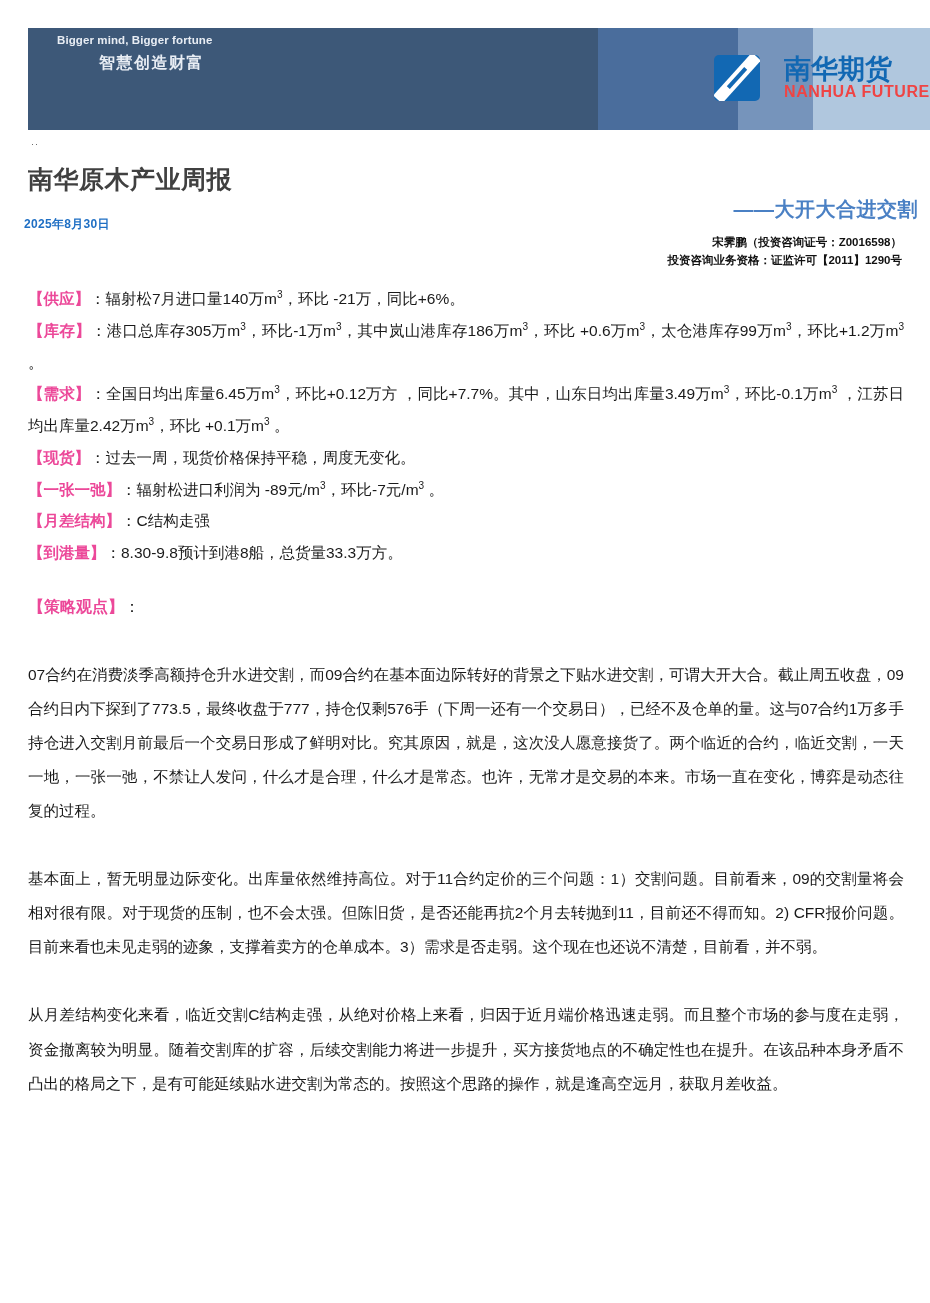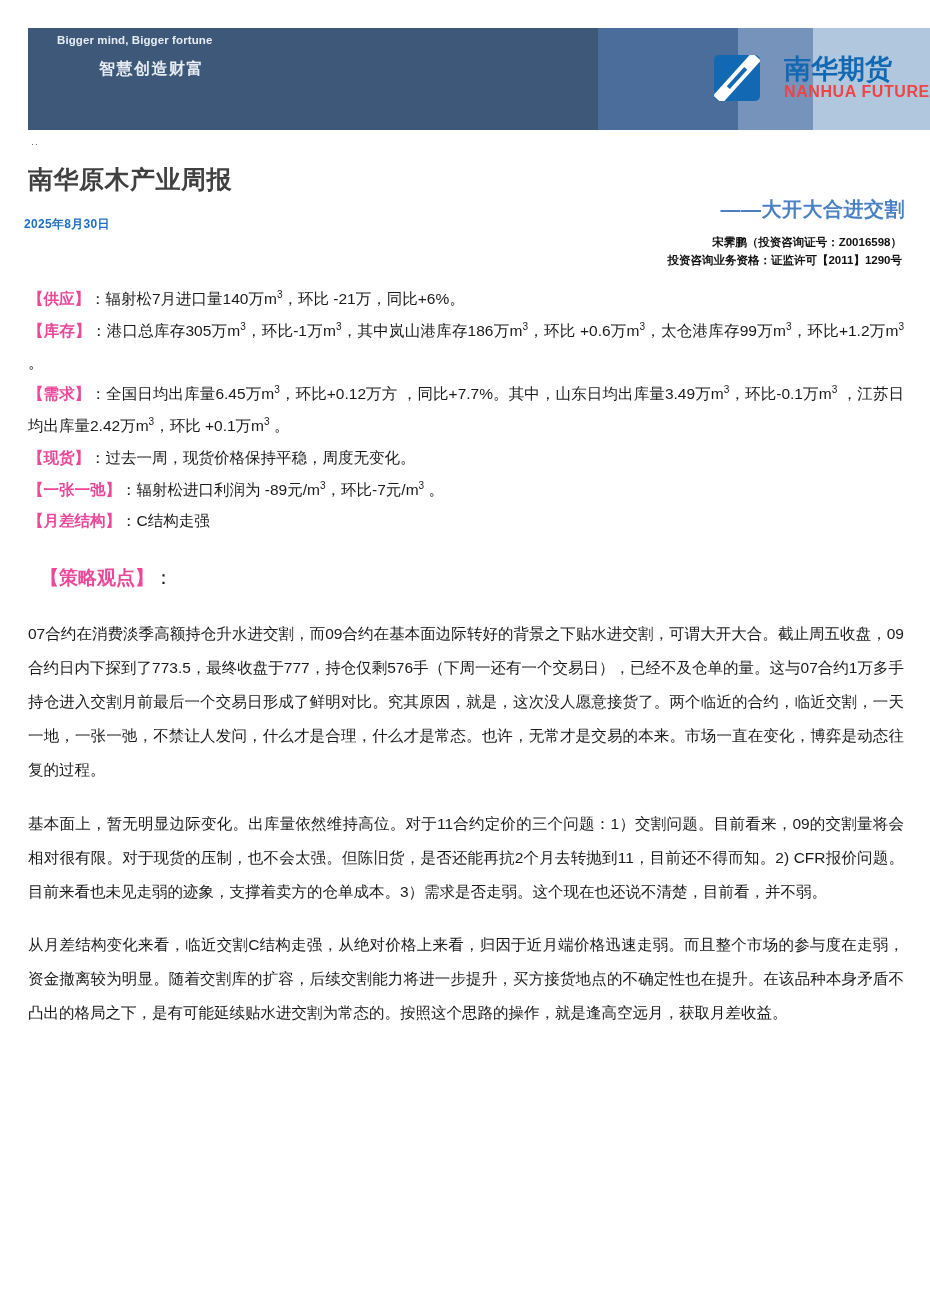--- a/index.html
+++ b/index.html
@@ -56,21 +56,21 @@
     font-size: 11.5px;
     font-weight: bold;
     letter-spacing: 0.1px;
     line-height: 1.35;
     white-space: nowrap;
   }
   .slogan-cn {
     font-size: 16px;
     font-weight: bold;
     letter-spacing: 1.5px;
-    margin-top: 10px;
+    margin-top: 4px;
     margin-left: 42px;
     white-space: nowrap;
   }
 
   
   .logo-wrap {
     position: absolute;
     left: 714px;
     top: 55px;
     display: flex;
@@ -139,21 +139,21 @@
     left: 28px;
     top: 163px;
     font-size: 25px;
     font-weight: bold;
     color: #404040;
     letter-spacing: 0.5px;
     white-space: nowrap;
   }
   .doc-subtitle {
     position: absolute;
-    right: 25px;
+    right: 12px;
     top: 196px;
     font-size: 20px;
     font-weight: bold;
     color: #4a80c4;
     letter-spacing: 0.5px;
     white-space: nowrap;
   }
   .doc-date {
     position: absolute;
     left: 24px;
@@ -189,35 +189,34 @@
     color: #1a1a1a;
     text-align: justify;
   }
   .tag {
     color: #ec4899;
     font-weight: bold;
   }
   .sup { font-size: 0.65em; vertical-align: super; }
 
   .strategy-head {
-    font-size: 19px;
+    font-size: 16px;
     line-height: 2.05;
     margin-top: 22px;
-    margin-left: 12px;
   }
 
   .para {
     font-size: 15.5px;
     line-height: 2.2;
     text-align: justify;
     color: #1a1a1a;
     margin-top: 26px;
   }
   .para:first-of-type { margin-top: 0; }
-  .para-block { margin-top: 19px; }
+  .para-block { margin-top: 34px; }
 </style>
 </head>
 <body>
 
 <div class="banner">
   <div class="band-main"></div>
   <div class="band-2"></div>
   <div class="band-3"></div>
   <div class="band-4"></div>
 </div>
@@ -266,20 +265,23 @@
   </div>
 
   <div class="summary-line">
     <span class="tag">【一张一弛】</span><span>：</span><span>辐射松进口利润为 -89元/m</span><span class="sup">3</span><span>，环比-7元/m</span><span class="sup">3</span><span> 。</span>
   </div>
 
   <div class="summary-line">
     <span class="tag">【月差结构】</span><span>：</span><span>C结构走强</span>
   </div>
 
+  <div class="summary-line">
+    <span class="tag">【到港量】</span><span>：</span><span>8.30-9.8预计到港8船，总货量33.3万方。</span>
+  </div>
 
   <div class="strategy-head">
     <span class="tag">【策略观点】</span><span>：</span>
   </div>
 
   <div class="para para-block">07合约在消费淡季高额持仓升水进交割，而09合约在基本面边际转好的背景之下贴水进交割，可谓大开大合。截止周五收盘，09合约日内下探到了773.5，最终收盘于777，持仓仅剩576手（下周一还有一个交易日），已经不及仓单的量。这与07合约1万多手持仓进入交割月前最后一个交易日形成了鲜明对比。究其原因，就是，这次没人愿意接货了。两个临近的合约，临近交割，一天一地，一张一弛，不禁让人发问，什么才是合理，什么才是常态。也许，无常才是交易的本来。市场一直在变化，博弈是动态往复的过程。</div>
   <div class="para para-block">基本面上，暂无明显边际变化。出库量依然维持高位。对于11合约定价的三个问题：1）交割问题。目前看来，09的交割量将会相对很有限。对于现货的压制，也不会太强。但陈旧货，是否还能再抗2个月去转抛到11，目前还不得而知。2) CFR报价问题。目前来看也未见走弱的迹象，支撑着卖方的仓单成本。3）需求是否走弱。这个现在也还说不清楚，目前看，并不弱。</div>
   <div class="para para-block">从月差结构变化来看，临近交割C结构走强，从绝对价格上来看，归因于近月端价格迅速走弱。而且整个市场的参与度在走弱，资金撤离较为明显。随着交割库的扩容，后续交割能力将进一步提升，买方接货地点的不确定性也在提升。在该品种本身矛盾不凸出的格局之下，是有可能延续贴水进交割为常态的。按照这个思路的操作，就是逢高空远月，获取月差收益。</div>
 
 </div>

